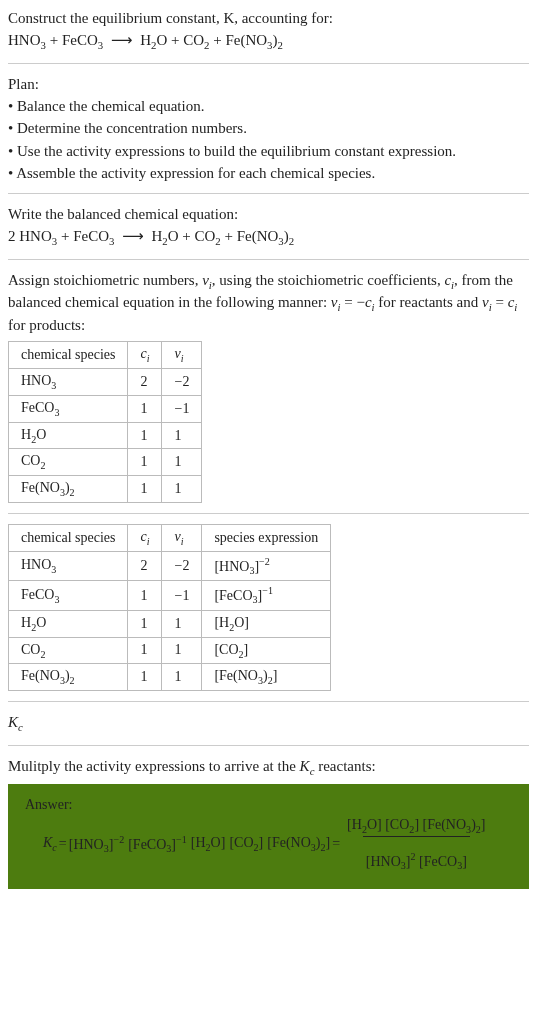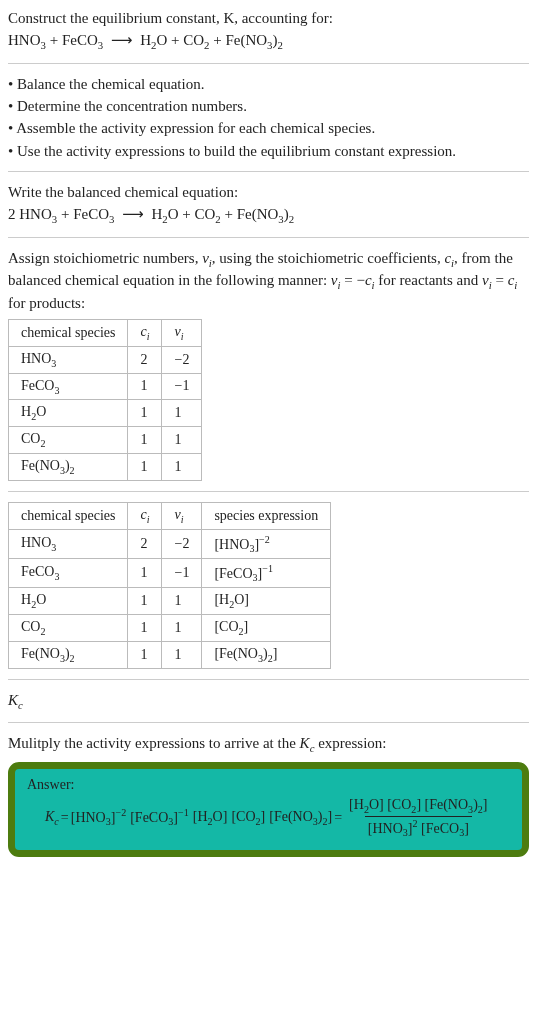--- a/index.html
+++ b/index.html
@@ -38,23 +38,23 @@
     white-space: nowrap;
     margin-left: 8px;
   }
   table.data th {
     font-weight: normal;
     background: #fff;
   }
   .ital { font-style: italic; font-family: Georgia, serif; }
 
   .answer-box {
-    border: 7px solid #4d7c0f;
-    background: #14b8a6;
-    border-radius: 11px;
+    border: 5px solid #4d7c0f;
+    background: #4d7c0f;
+    border-radius: 0;
     padding: 8px 12px 12px 12px;
     margin-top: 6px;
   }
   .answer-box .label {
     font-size: 14px;
     margin-bottom: 4px;
   }
   .eqline {
     display: flex;
     align-items: center;
@@ -63,44 +63,45 @@
     font-size: 14px;
   }
   .frac {
     display: inline-flex;
     flex-direction: column;
     align-items: center;
     vertical-align: middle;
     margin: 0 2px;
   }
   .frac .num { padding: 0 3px 1px 3px; }
-  .frac .den { border-top: 1px solid #222; padding: 1px 3px 0 3px; }
+  .frac .den { border-top: 1px solid #222; padding: 14px 3px 0 3px; }
   .indent { padding-left: 18px; }
 </style>
 </head>
 <body>
 
 <div class="section">
   <p>
     <span>Construct the equilibrium constant, K, accounting for:</span>
   </p>
   <p class="nowrap">
     <span>HNO</span><sub>3</sub><span> + </span><span>FeCO</span><sub>3</sub>
     <span class="arrow">⟶</span>
     <span>H</span><sub>2</sub><span>O</span><span> + </span><span>CO</span><sub>2</sub><span> + </span><span>Fe(NO</span><sub>3</sub><span>)</span><sub>2</sub>
   </p>
 </div>
 
 <hr class="sep">
 
 <div class="section">
+  <p>Plan:</p>
   <p>• Balance the chemical equation.</p>
   <p>• Determine the concentration numbers.</p>
+  <p>• Use the activity expressions to build the equilibrium constant expression.</p>
   <p>• Assemble the activity expression for each chemical species.</p>
-  <p>• Use the activity expressions to build the equilibrium constant expression.</p>
 </div>
 
 <hr class="sep">
 
 <div class="section">
   <p>Write the balanced chemical equation:</p>
   <p class="nowrap">
     <span>2 </span><span>HNO</span><sub>3</sub><span> + </span><span>FeCO</span><sub>3</sub>
     <span class="arrow">⟶</span>
     <span>H</span><sub>2</sub><span>O</span><span> + </span><span>CO</span><sub>2</sub><span> + </span><span>Fe(NO</span><sub>3</sub><span>)</span><sub>2</sub>
@@ -199,21 +200,21 @@
 <hr class="sep">
 
 <div class="section">
   <p><span class="ital">K</span><sub class="ital">c</sub></p>
 </div>
 
 <hr class="sep">
 
 <div class="section">
   <p>
-    <span>Mulitply the activity expressions to arrive at the </span><span class="ital">K</span><sub class="ital">c</sub><span> expression:</span>
+    <span>Mulitply the activity expressions to arrive at the </span><span class="ital">K</span><sub class="ital">c</sub><span> reactants:</span>
   </p>
 
   <div class="answer-box">
     <div class="label">Answer:</div>
     <div class="eqline indent">
       <span><span class="ital">K</span><sub class="ital">c</sub></span>
       <span> = </span>
       <span class="nowrap"><span>[HNO</span><sub>3</sub><span>]</span><sup>−2</sup></span>
       <span> </span>
       <span class="nowrap"><span>[FeCO</span><sub>3</sub><span>]</span><sup>−1</sup></span>

